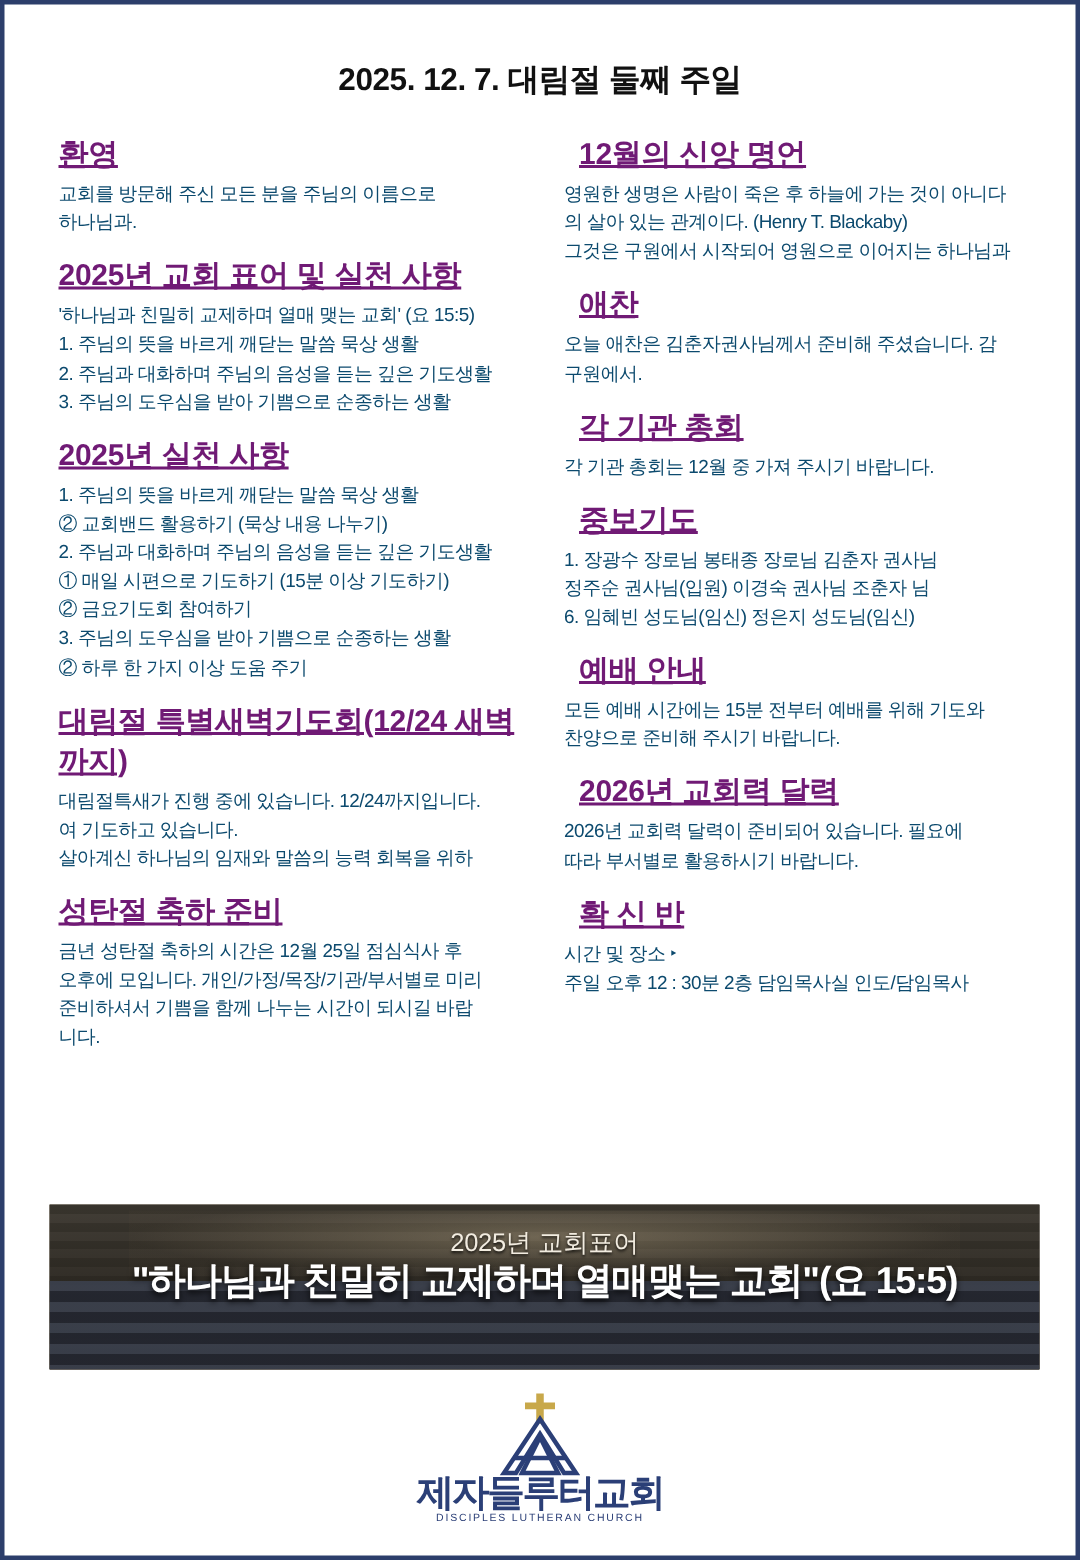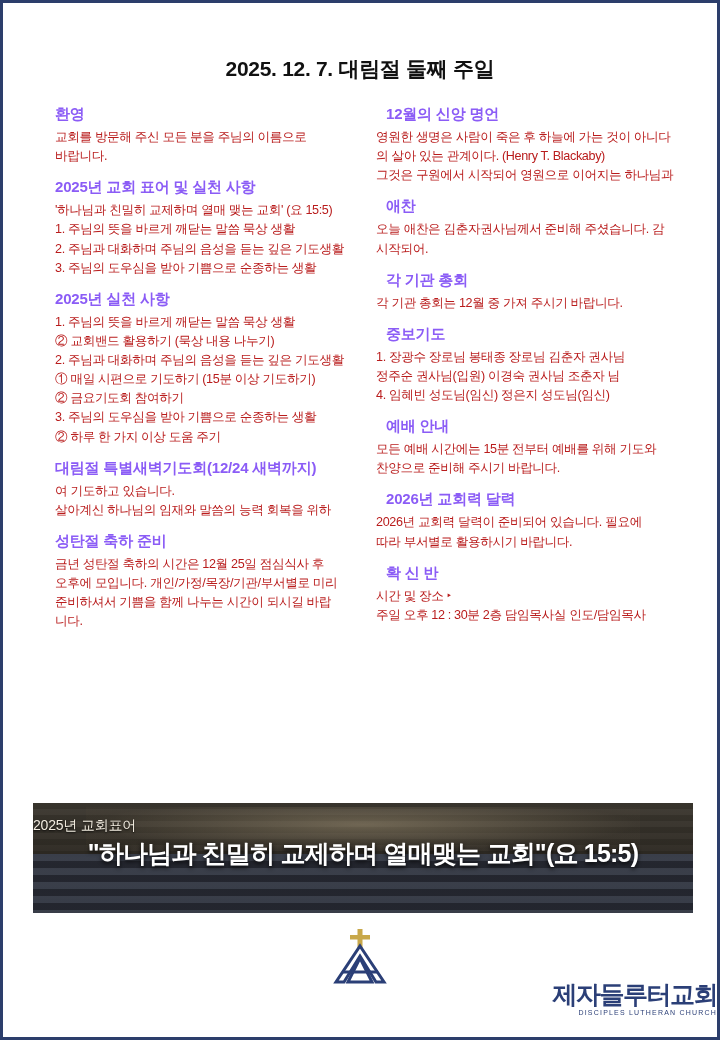--- a/index.html
+++ b/index.html
@@ -14,21 +14,21 @@
     color: #1b1b1b;
     overflow: hidden;
   }
   .page {
     position: relative;
     width: 720px;
     height: 1040px;
     box-sizing: border-box;
     border: 3px solid #2c3e6b;
     background: #ffffff;
-    padding: 16px;
+    padding: 0;
   }
   .title {
     text-align: center;
     font-size: 21px;
     font-weight: bold;
     letter-spacing: -0.3px;
     margin-top: 36px;
     margin-bottom: 10px;
     color: #111111;
   }
@@ -39,31 +39,32 @@
   }
   .col {
     width: 50%;
     box-sizing: border-box;
   }
   .col.left { padding-right: 16px; }
   .col.right { padding-left: 14px; }
   .section { margin-bottom: 13px; }
   .section h3 {
     margin: 0 0 4px 0;
-    font-size: 15px;
-    font-weight: bold;
-    color: #8b5cf6;
+    font-size: 20px;
+    font-weight: bold;
+    color: #701a75;
     padding-left: 10px;
     letter-spacing: -0.2px;
+    text-decoration: underline;
   }
   .section p {
     margin: 0 0 1px 0;
     font-size: 12.6px;
     line-height: 1.44;
-    color: #b91c1c;
+    color: #0c4a6e;
     letter-spacing: -0.35px;
   }
   .indent1 { padding-left: 10px; }
   .banner {
     position: absolute;
     left: 30px;
     top: 800px;
     width: 660px;
     height: 110px;
     overflow: hidden;
@@ -90,42 +91,42 @@
     content: "";
     position: absolute;
     left: 8%; right: 8%; top: 4%;
     height: 40%;
     background: radial-gradient(ellipse at 50% 40%, rgba(210,190,150,0.35) 0%, rgba(120,100,70,0.05) 70%);
   }
   .banner-small {
     position: absolute;
     top: 14px;
     left: 0; right: 0;
-    text-align: left;
+    text-align: center;
     color: #f2ece0;
-    font-size: 14px;
+    font-size: 17px;
     letter-spacing: -0.2px;
     text-shadow: 0 1px 2px rgba(0,0,0,0.8);
   }
   .banner-main {
     position: absolute;
     top: 34px;
     left: 0; right: 0;
     text-align: center;
     color: #ffffff;
     font-size: 25px;
     font-weight: bold;
     letter-spacing: -0.8px;
     text-shadow: 0 2px 4px rgba(0,0,0,0.85);
   }
   .logo {
     position: absolute;
     left: 0; right: 0;
     top: 925px;
-    text-align: right;
+    text-align: center;
   }
   .logo-mark {
     display: block;
     margin: 0 auto;
   }
   .logo-name {
     font-size: 25px;
     font-weight: bold;
     color: #2b3f77;
     letter-spacing: -1.5px;
@@ -145,21 +146,21 @@
 
   <div class="title">2025. 12. 7. 대림절 둘째 주일</div>
 
   <div class="columns">
 
     <div class="col left">
 
       <div class="section">
         <h3>환영</h3>
         <p class="indent1">교회를 방문해 주신 모든 분을 주님의 이름으로</p>
-        <p class="indent1">바랍니다.</p>
+        <p class="indent1">하나님과.</p>
       </div>
 
       <div class="section">
         <h3>2025년 교회 표어 및 실천 사항</h3>
         <p class="indent1">'하나님과 친밀히 교제하며 열매 맺는 교회' (요 15:5)</p>
         <p class="indent1">1. 주님의 뜻을 바르게 깨닫는 말씀 묵상 생활</p>
         <p class="indent1">2. 주님과 대화하며 주님의 음성을 듣는 깊은 기도생활</p>
         <p class="indent1">3. 주님의 도우심을 받아 기쁨으로 순종하는 생활</p>
       </div>
 
@@ -169,20 +170,21 @@
         <p class="indent1">② 교회밴드 활용하기 (묵상 내용 나누기)</p>
         <p class="indent1">2. 주님과 대화하며 주님의 음성을 듣는 깊은 기도생활</p>
         <p class="indent1">① 매일 시편으로 기도하기 (15분 이상 기도하기)</p>
         <p class="indent1">② 금요기도회 참여하기</p>
         <p class="indent1">3. 주님의 도우심을 받아 기쁨으로 순종하는 생활</p>
         <p class="indent1">② 하루 한 가지 이상 도움 주기</p>
       </div>
 
       <div class="section">
         <h3>대림절 특별새벽기도회(12/24 새벽까지)</h3>
+        <p class="indent1">대림절특새가 진행 중에 있습니다. 12/24까지입니다.</p>
         <p class="indent1">여 기도하고 있습니다.</p>
         <p class="indent1">살아계신 하나님의 임재와 말씀의 능력 회복을 위하</p>
       </div>
 
       <div class="section">
         <h3>성탄절 축하 준비</h3>
         <p class="indent1">금년 성탄절 축하의 시간은 12월 25일 점심식사 후</p>
         <p class="indent1">오후에 모입니다. 개인/가정/목장/기관/부서별로 미리</p>
         <p class="indent1">준비하셔서 기쁨을 함께 나누는 시간이 되시길 바랍</p>
         <p class="indent1">니다.</p>
@@ -195,33 +197,33 @@
       <div class="section">
         <h3>12월의 신앙 명언</h3>
         <p>영원한 생명은 사람이 죽은 후 하늘에 가는 것이 아니다</p>
         <p>의 살아 있는 관계이다. (Henry T. Blackaby)</p>
         <p>그것은 구원에서 시작되어 영원으로 이어지는 하나님과</p>
       </div>
 
       <div class="section">
         <h3>애찬</h3>
         <p>오늘 애찬은 김춘자권사님께서 준비해 주셨습니다. 감</p>
-        <p>시작되어.</p>
+        <p>구원에서.</p>
       </div>
 
       <div class="section">
         <h3>각 기관 총회</h3>
         <p>각 기관 총회는 12월 중 가져 주시기 바랍니다.</p>
       </div>
 
       <div class="section">
         <h3>중보기도</h3>
         <p>1. 장광수 장로님 봉태종 장로님 김춘자 권사님</p>
         <p>   정주순 권사님(입원) 이경숙 권사님 조춘자 님</p>
-        <p>4. 임혜빈 성도님(임신) 정은지 성도님(임신)</p>
+        <p>6. 임혜빈 성도님(임신) 정은지 성도님(임신)</p>
       </div>
 
       <div class="section">
         <h3>예배 안내</h3>
         <p>모든 예배 시간에는 15분 전부터 예배를 위해 기도와</p>
         <p>찬양으로 준비해 주시기 바랍니다.</p>
       </div>
 
       <div class="section">
         <h3>2026년 교회력 달력</h3>

